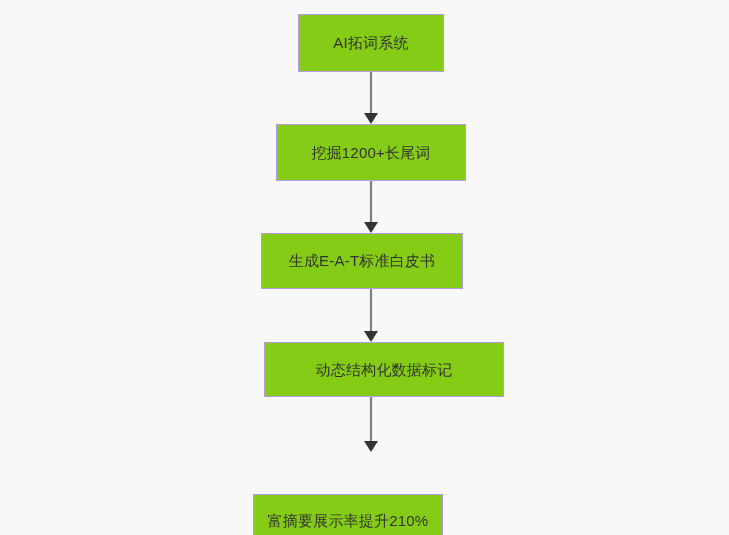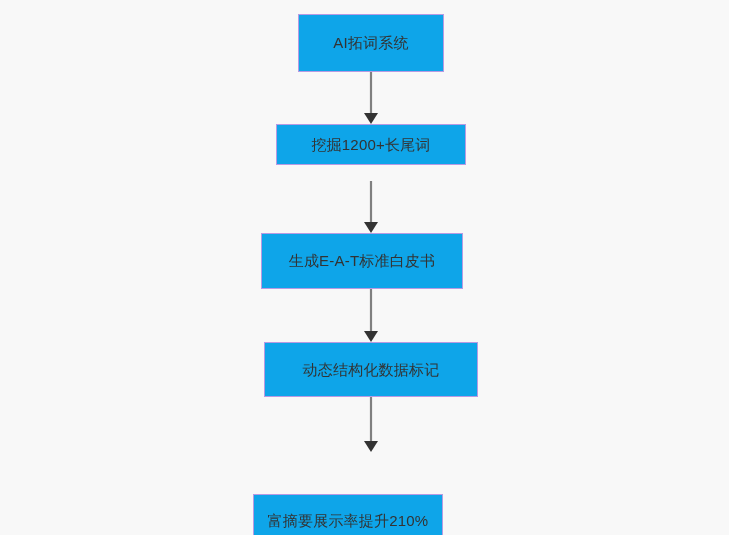--- a/index.html
+++ b/index.html
@@ -14,21 +14,21 @@
     overflow: hidden;
   }
   #flow-canvas {
     position: relative;
     width: 729px;
     height: 535px;
   }
   .node {
     position: absolute;
     box-sizing: border-box;
-    background: #0ea5e9;
+    background: #84cc16;
     border: 1.6px solid #b79ae3;
     display: flex;
     align-items: center;
     justify-content: center;
     color: #333333;
     font-size: 15px;
     letter-spacing: 0.2px;
     line-height: 1.2;
     white-space: nowrap;
   }
@@ -76,29 +76,29 @@
     <svg width="40" height="55" viewBox="0 0 40 55">
       <line x1="20" y1="0" x2="20" y2="47" stroke="#808080" stroke-width="2.2"></line>
       <polygon points="13,44 27,44 20,55" fill="#333333"></polygon>
     </svg>
   </div>
 
   <div class="node" style="left:298px; top:14px; width:146px; height:58px;">
     <span class="node-label">AI拓词系统</span>
   </div>
 
-  <div class="node" style="left:276px; top:124px; width:190px; height:41px;">
+  <div class="node" style="left:276px; top:124px; width:190px; height:57px;">
     <span class="node-label">挖掘1200+长尾词</span>
   </div>
 
   <div class="node" style="left:261px; top:233px; width:202px; height:56px;">
     <span class="node-label">生成E-A-T标准白皮书</span>
   </div>
 
-  <div class="node" style="left:264px; top:342px; width:214px; height:55px;">
+  <div class="node" style="left:264px; top:342px; width:240px; height:55px;">
     <span class="node-label">动态结构化数据标记</span>
   </div>
 
   <div class="node" style="left:253px; top:452px; width:190px; height:54px;margin-top:42px;">
     <span class="node-label">富摘要展示率提升210%</span>
   </div>
 
 </div>
 
 </body></html>

